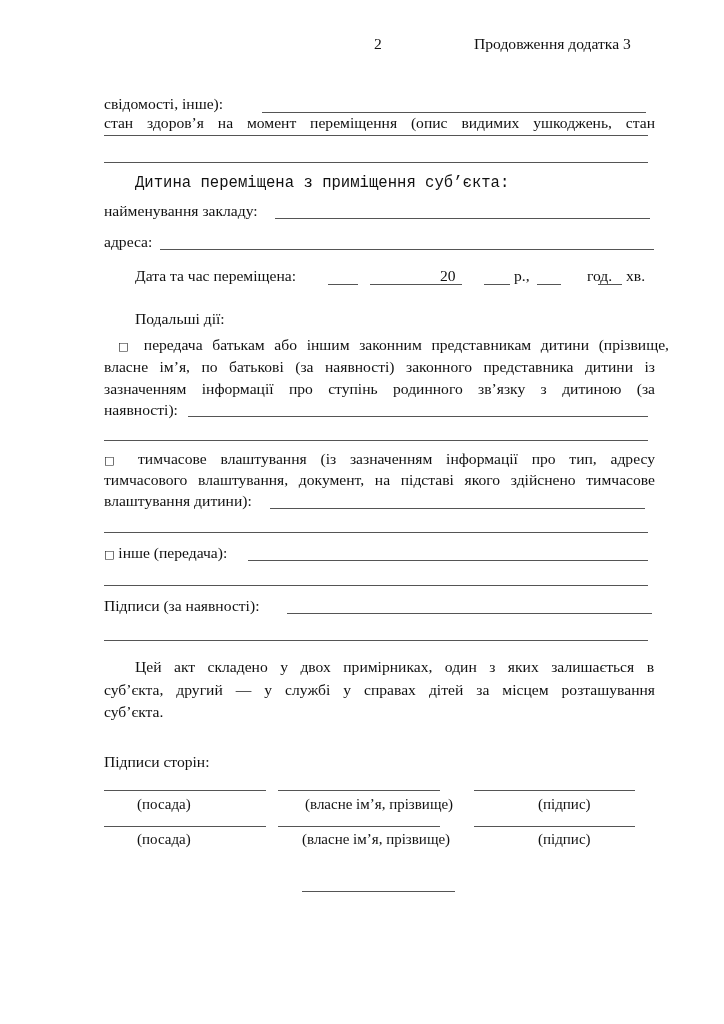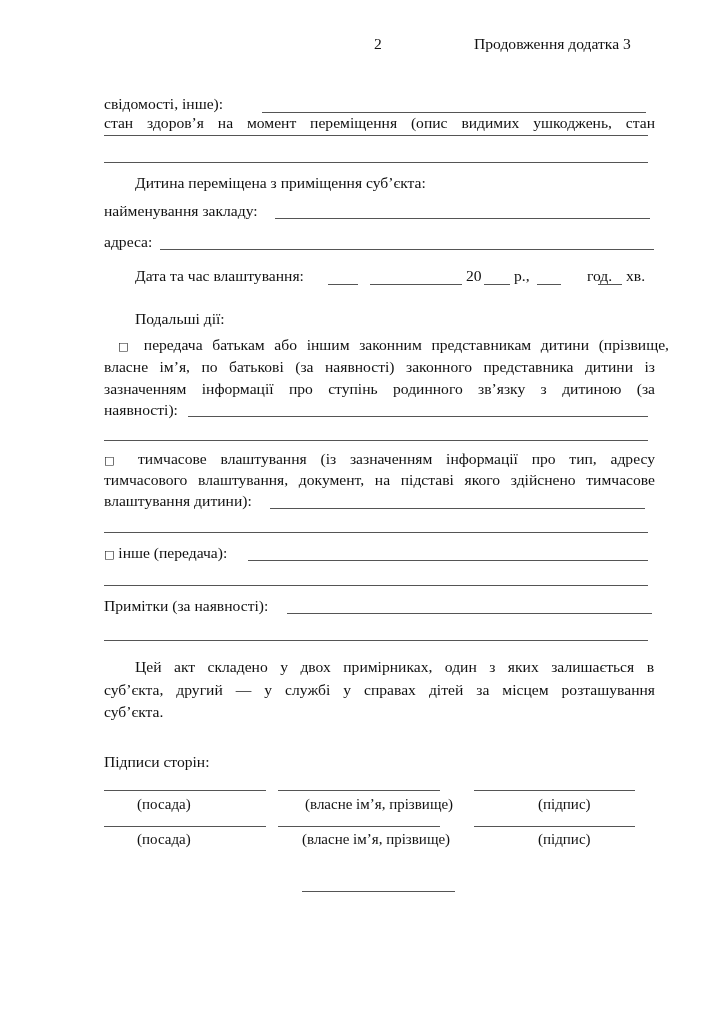--- a/index.html
+++ b/index.html
@@ -16,30 +16,30 @@
 
 <div class="abs" style="left:374px; top:35px;">2</div>
 <div class="abs" style="left:474px; top:35px;text-align:right;">Продовження додатка 3</div>
 
 <div class="just" style="top:73px;margin-top:41px;">стан здоров’я на момент переміщення (опис видимих ушкоджень, стан</div>
 <div class="abs" style="left:104px; top:95px;">свідомості, інше):</div>
 <div class="line" style="left:262px; width:384px; top:112px;"></div>
 <div class="line" style="left:104px; width:544px; top:135px;"></div>
 <div class="line" style="left:104px; width:544px; top:162px;"></div>
 
-<div class="abs" style="left:135px; top:174px;">Дитина переміщена з приміщення суб’єкта:</div>
+<div class="abs" style="left:135px; top:174px;font-family:Liberation Mono, monospace;">Дитина переміщена з приміщення суб’єкта:</div>
 <div class="abs" style="left:104px; top:202px;">найменування закладу:</div>
 <div class="line" style="left:275px; width:375px; top:218px;"></div>
 <div class="abs" style="left:104px; top:233px;">адреса:</div>
 <div class="line" style="left:160px; width:494px; top:249px;"></div>
 
-<div class="abs" style="left:135px; top:267px;">Дата та час влаштування:</div>
+<div class="abs" style="left:135px; top:267px;">Дата та час переміщена:</div>
 <div class="line" style="left:328px; width:30px; top:284px;"></div>
 <div class="line" style="left:370px; width:92px; top:284px;"></div>
-<div class="abs" style="left:466px; top:267px;">20</div>
+<div class="abs" style="left:440px; top:267px;">20</div>
 <div class="line" style="left:484px; width:26px; top:284px;"></div>
 <div class="abs" style="left:514px; top:267px;">р.,</div>
 <div class="line" style="left:537px; width:24px; top:284px;"></div>
 <div class="abs" style="left:565px; top:267px;margin-left:22px;">год.</div>
 <div class="line" style="left:598px; width:24px; top:284px;"></div>
 <div class="abs" style="left:626px; top:267px;">хв.</div>
 
 <div class="abs" style="left:135px; top:310px;">Подальші дії:</div>
 
 <div class="just" style="top:336px;margin-left:14px;">
@@ -61,21 +61,21 @@
 <div class="line" style="left:270px; width:375px; top:508px;"></div>
 <div class="line" style="left:104px; width:544px; top:532px;"></div>
 
 <div class="abs" style="left:104px; top:544px;">
   <span class="check">□</span>
   <span>інше (передача):</span>
 </div>
 <div class="line" style="left:248px; width:400px; top:560px;"></div>
 <div class="line" style="left:104px; width:544px; top:585px;"></div>
 
-<div class="abs" style="left:104px; top:597px;">Примітки (за наявності):</div>
+<div class="abs" style="left:104px; top:597px;">Підписи (за наявності):</div>
 <div class="line" style="left:287px; width:365px; top:613px;"></div>
 <div class="line" style="left:104px; width:544px; top:640px;"></div>
 
 <div class="abs" style="left:135px; top:658px; width:519px; text-align:justify; text-align-last:justify;">Цей акт складено у двох примірниках, один з яких залишається в</div>
 <div class="just" style="top:681px;">суб’єкта, другий — у службі у справах дітей за місцем розташування</div>
 <div class="abs" style="left:104px; top:703px;">суб’єкта.</div>
 
 <div class="abs" style="left:104px; top:753px;">Підписи сторін:</div>
 
 <div class="line" style="left:104px; width:162px; top:790px;"></div>

